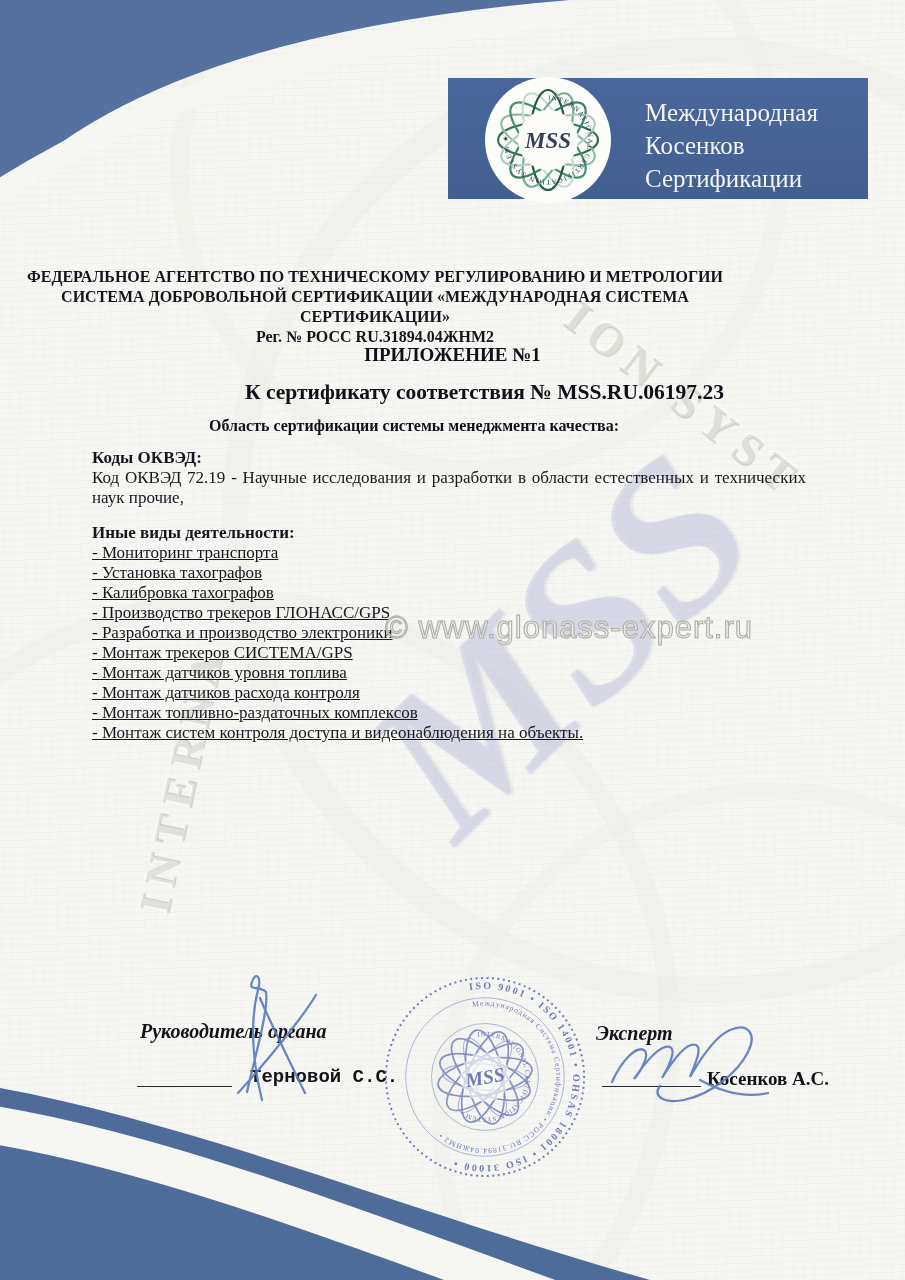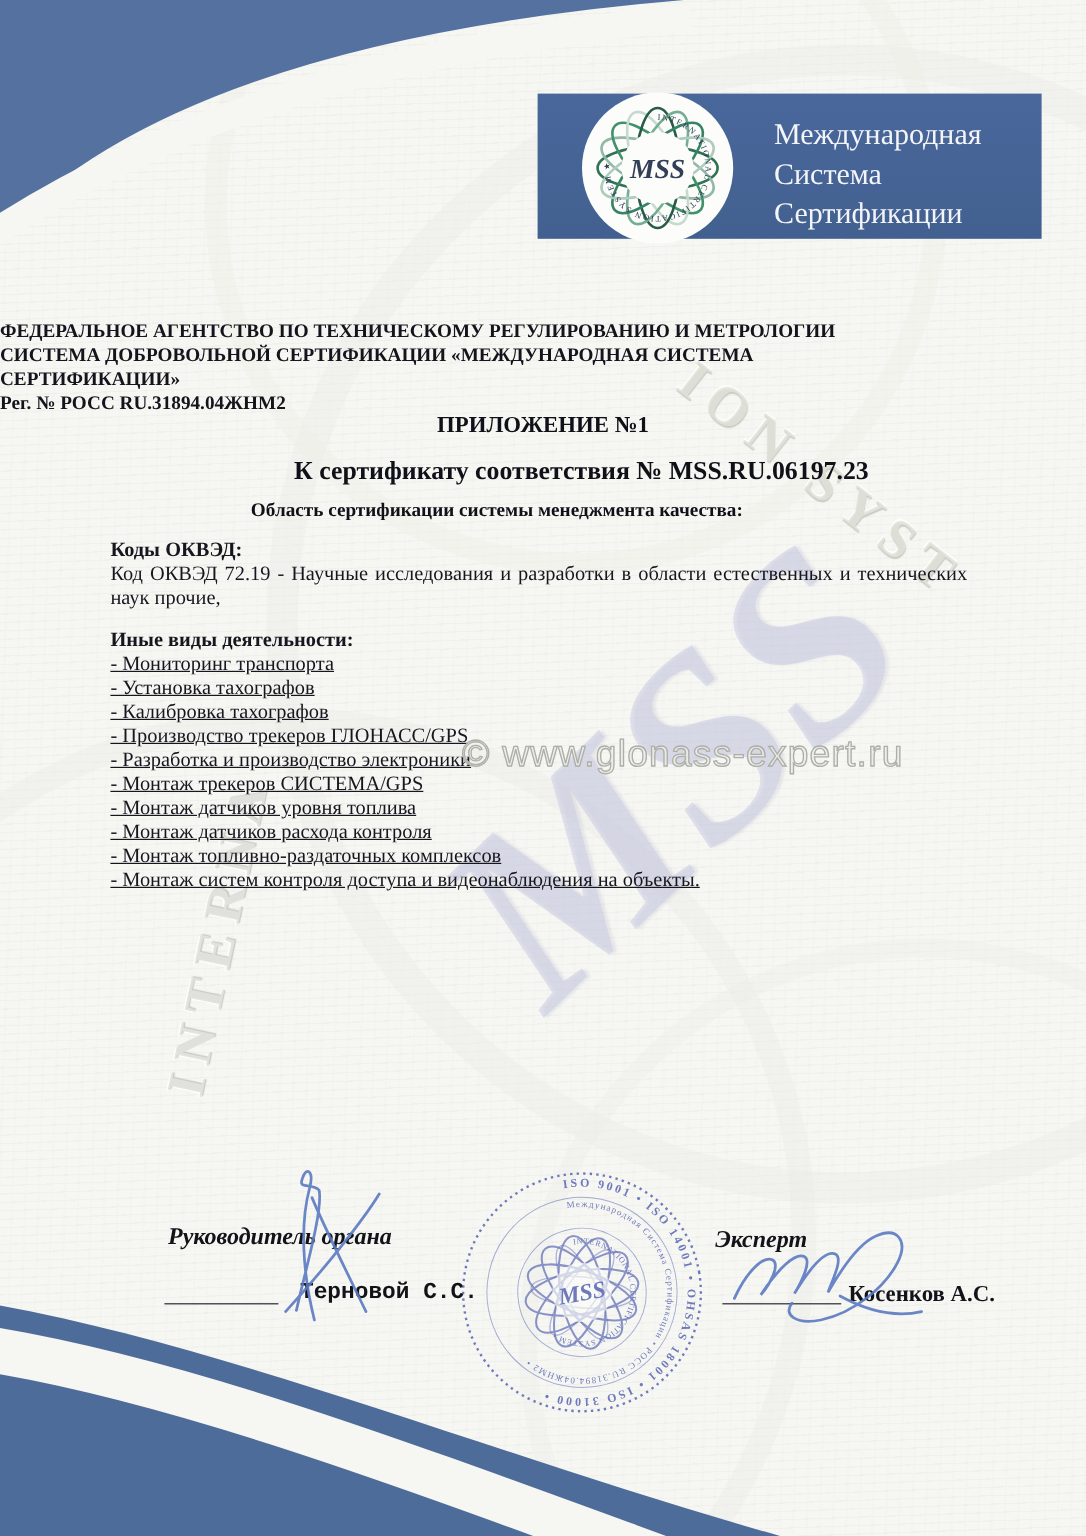--- a/index.html
+++ b/index.html
@@ -24,21 +24,21 @@
   .emboss{position:absolute;z-index:3;color:#e7e7e2;
     text-shadow:1px 1px 1px #c8c8c1,-1px -1px 1px #ffffff;font-weight:bold;}
   .emboss-mss{left:340px;top:470px;width:440px;height:350px;display:flex;align-items:center;justify-content:center;
     transform:rotate(-44deg);font-size:215px;font-style:italic;color:rgba(203,204,226,.55);
     text-shadow:2px 2px 2px rgba(160,160,190,.18);z-index:3;}
   .emboss-left{left:228px;top:770px;width:70px;height:260px;transform:rotate(-78deg);transform-origin:50% 50%;
     font-size:44px;letter-spacing:10px;white-space:nowrap;color:rgba(226,226,221,.95);}
   .emboss-tr{left:588px;top:290px;transform:rotate(38deg);transform-origin:0 0;
     font-size:46px;letter-spacing:9px;white-space:nowrap;color:rgba(226,229,219,.8);}
   
-  .hdr{position:absolute;left:0;top:267px;width:750px;text-align:left;z-index:6;
+  .hdr{position:absolute;left:0;top:267px;width:750px;text-align:center;z-index:6;
     font-weight:bold;font-size:16px;line-height:20px;color:#14141d;}
   .title-appendix{position:absolute;left:0;top:344px;width:905px;text-align:center;z-index:6;
     font-weight:bold;font-size:19px;color:#101018;}
   .title-cert{position:absolute;left:0;top:380px;width:905px;text-align:center;z-index:6;
     font-weight:bold;font-size:21.5px;color:#101018;margin-left:32px;}
   .title-scope{position:absolute;left:0;top:417px;width:828px;text-align:center;z-index:6;
     font-weight:bold;font-size:16px;color:#101018;}
   .body-block{position:absolute;left:92px;top:448px;width:714px;z-index:6;
     font-size:17px;line-height:20px;color:#16161f;}
   .b{font-weight:bold;}
@@ -103,21 +103,21 @@
         <circle cx="67" cy="67" r="30" fill="#fcfcfa"></circle>
         <path id="logoArc" d="M67,27 a40,40 0 1 1 -0.05,0" fill="none"></path>
         <text font-size="7" fill="#2e3c52" letter-spacing="1.3" font-family="&quot;Liberation Serif&quot;,serif">
           <textPath href="#logoArc">INTERNATIONAL CERTIFICATION SYSTEM ★</textPath>
         </text>
         <text x="67" y="75" text-anchor="middle" font-size="23" font-style="italic" font-weight="bold" fill="#333f58" font-family="&quot;Liberation Serif&quot;,serif">MSS</text>
       </svg>
     </div>
     <div class="banner-text">
       <div>Международная</div>
-      <div>Система</div>
+      <div>Косенков</div>
       <div>Сертификации</div>
     </div>
   </div>
 
   <div class="hdr">
     <div>ФЕДЕРАЛЬНОЕ АГЕНТСТВО ПО ТЕХНИЧЕСКОМУ РЕГУЛИРОВАНИЮ И МЕТРОЛОГИИ</div>
     <div>СИСТЕМА ДОБРОВОЛЬНОЙ СЕРТИФИКАЦИИ «МЕЖДУНАРОДНАЯ СИСТЕМА СЕРТИФИКАЦИИ»</div>
     <div>Рег. № РОСС RU.31894.04ЖНМ2</div>
   </div>
 

